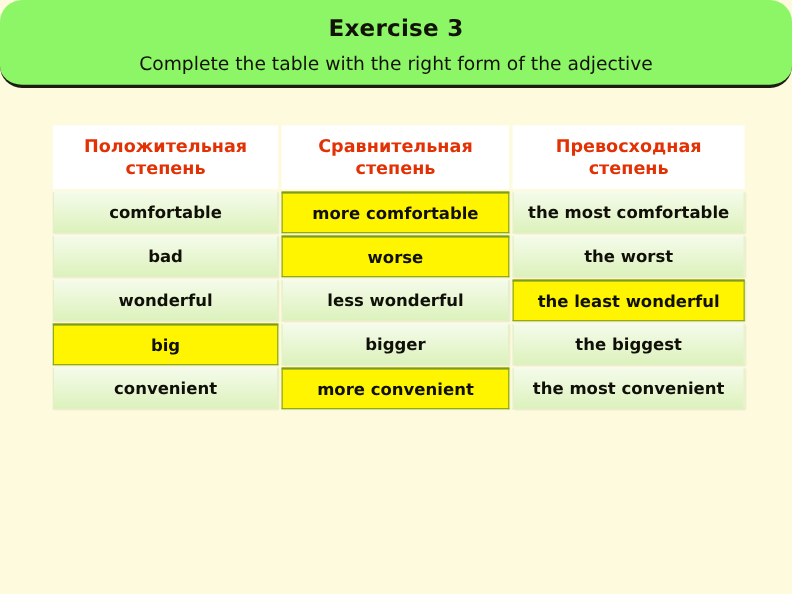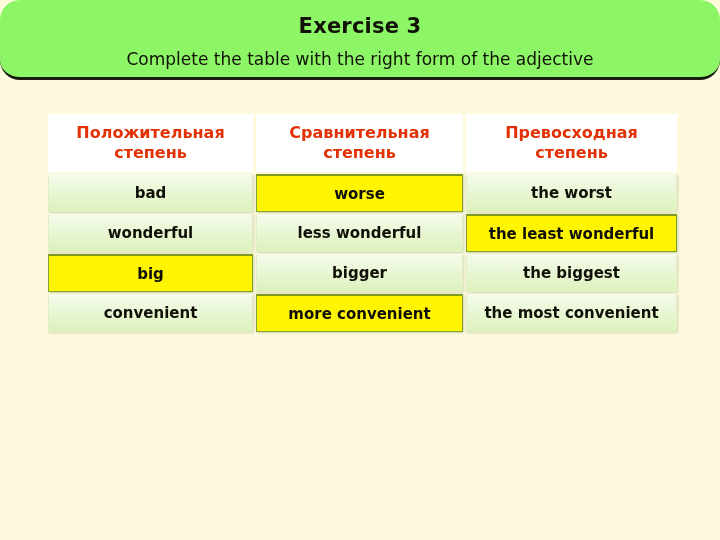--- a/index.html
+++ b/index.html
@@ -120,20 +120,25 @@
     </colgroup>
     <thead>
       <tr>
         <th class="hd">Положительная степень</th>
         <th class="hd">Сравнительная степень</th>
         <th class="hd">Превосходная степень</th>
       </tr>
     </thead>
     <tbody id="table-body">
         <tr>
+          <td class="cell">comfortable</td>
+          <td class="cell hl">more comfortable</td>
+          <td class="cell">the most comfortable</td>
+        </tr>
+        <tr>
           <td class="cell">bad</td>
           <td class="cell hl">worse</td>
           <td class="cell">the worst</td>
         </tr>
         <tr>
           <td class="cell">wonderful</td>
           <td class="cell">less wonderful</td>
           <td class="cell hl">the least wonderful</td>
         </tr>
         <tr>

